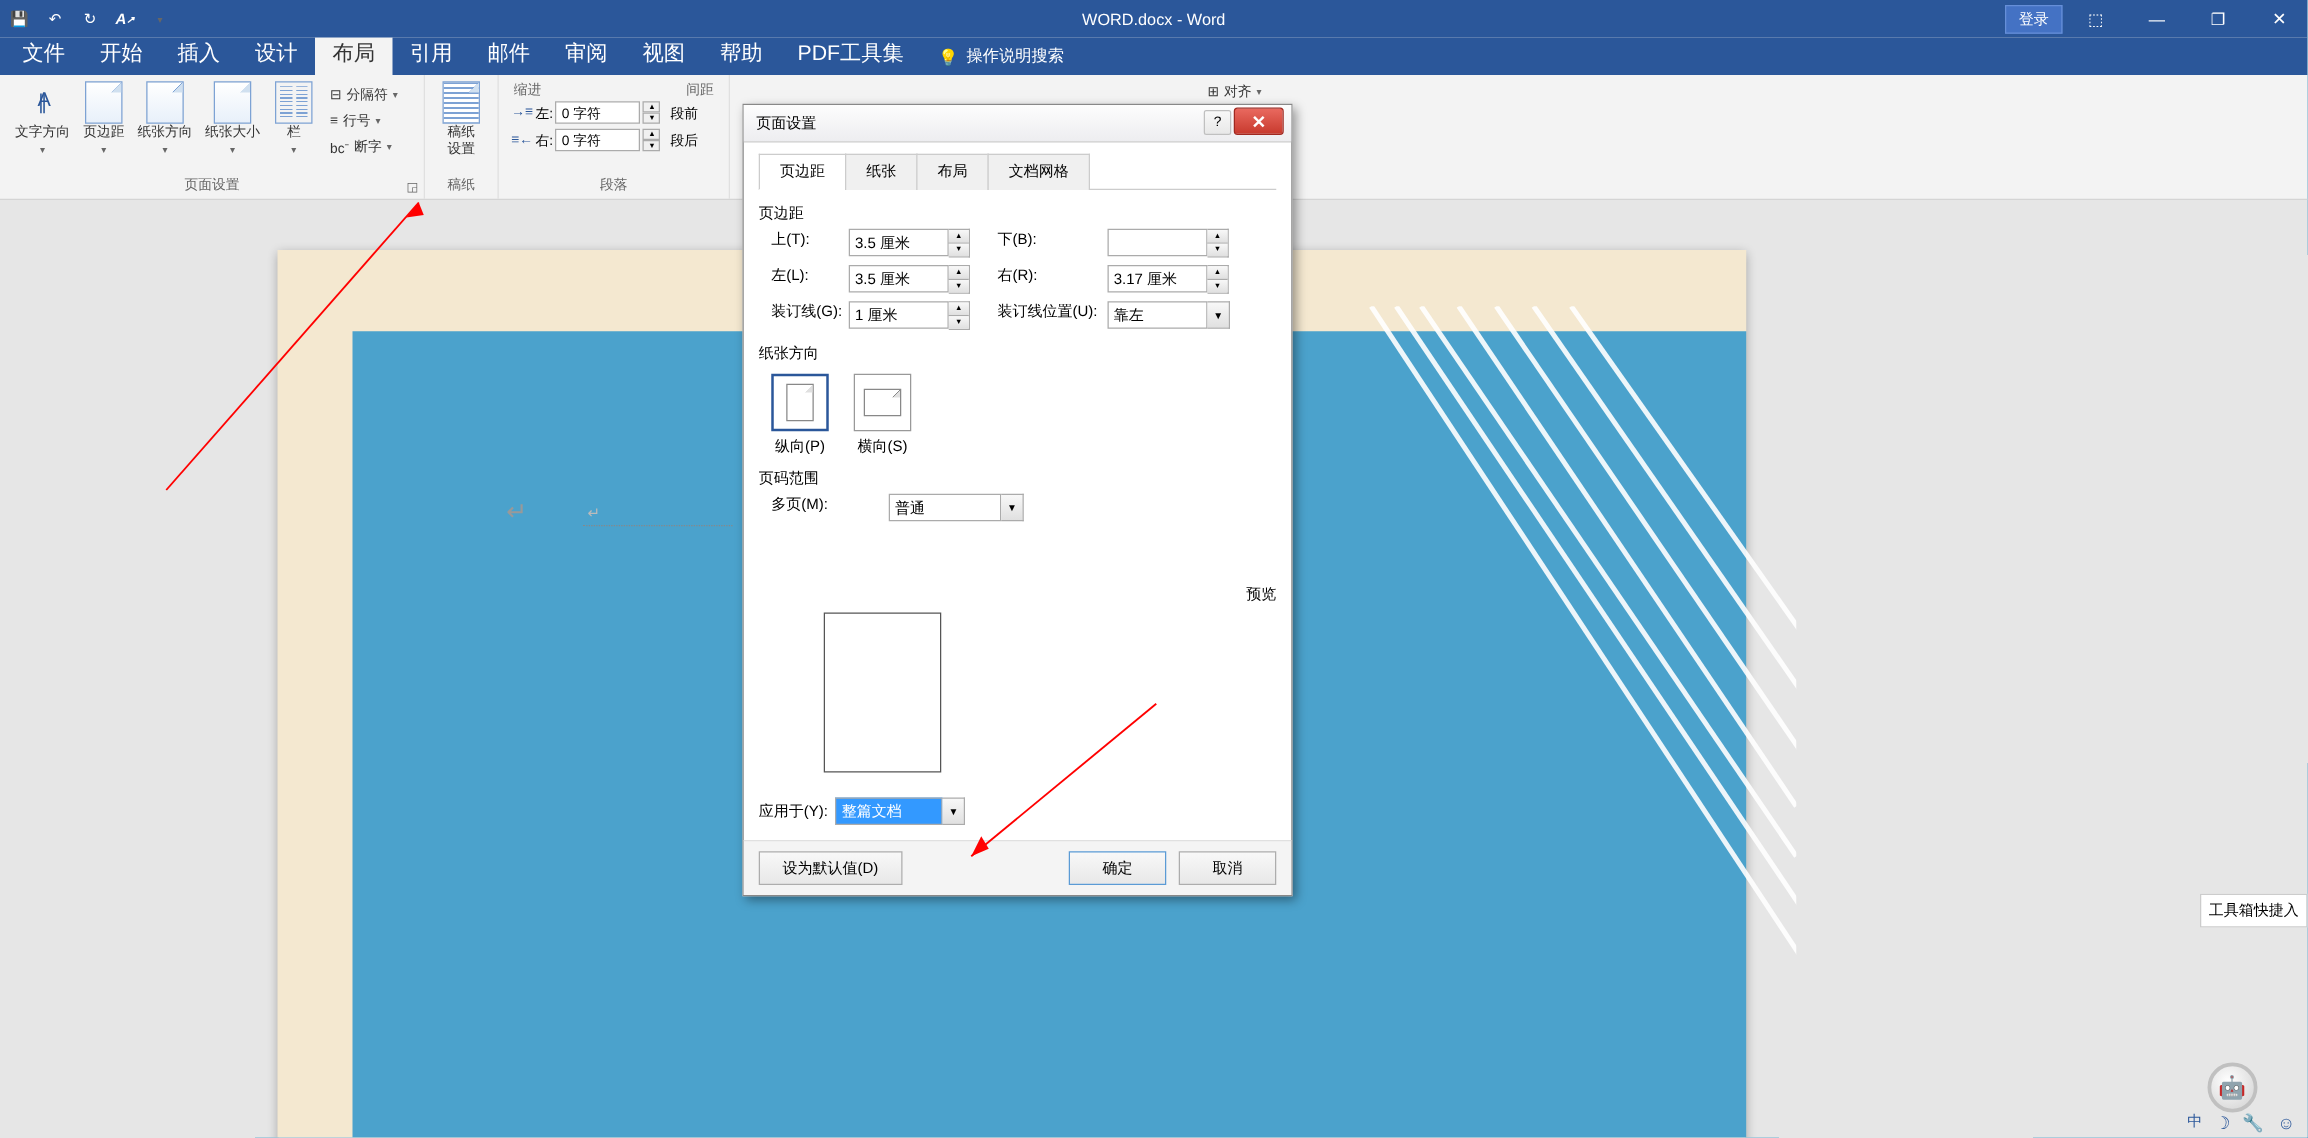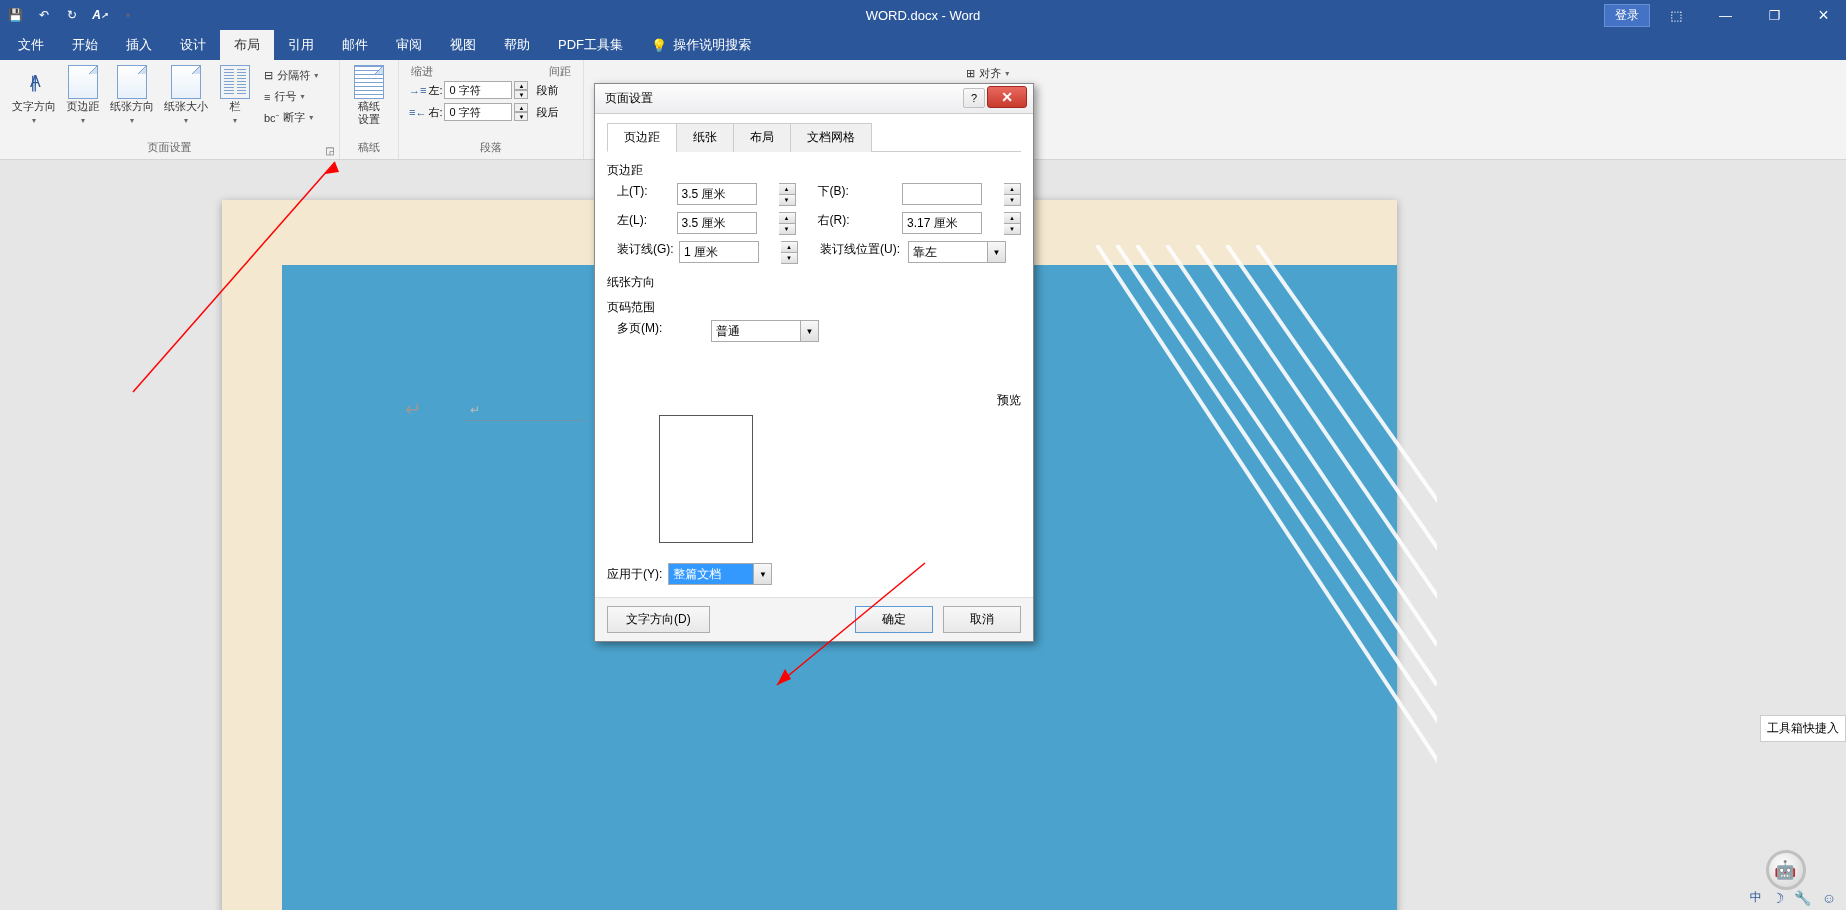--- a/index.html
+++ b/index.html
@@ -9,21 +9,21 @@
 .title-bar { height: 30px; background: #2b579a; display: flex; align-items: center; color: white; font-size: 12px; position: relative; }
 .qat { display: flex; align-items: center; padding-left: 8px; gap: 12px; }
 .qat-icon { width: 16px; height: 16px; display: inline-flex; align-items: center; justify-content: center; color: white; cursor: pointer; }
 .title-text { position: absolute; left: 50%; transform: translateX(-50%); font-size: 13px; }
 .title-right { position: absolute; right: 0; display: flex; align-items: center; gap: 4px; }
 .login-btn { background: #4472c4; border: 1px solid #668fd8; padding: 2px 10px; font-size: 12px; color: white; cursor: pointer; }
 .win-btn { width: 45px; height: 28px; display: inline-flex; align-items: center; justify-content: center; color: white; cursor: pointer; font-size: 13px; }
 
 
 .menu-tabs { height: 30px; background: #2b579a; display: flex; align-items: flex-end; padding-left: 4px; gap: 0; }
-.menu-tab { padding: 6px 14px; color: white; font-size: 13px; cursor: pointer; }
+.menu-tab { padding: 6px 14px; color: white; font-size: 17px; cursor: pointer; }
 .menu-tab.active { background: #f3f3f3; color: #333; }
 .menu-search { display: flex; align-items: center; color: white; font-size: 13px; padding: 6px 14px; gap: 6px; }
 .bulb { color: white; }
 
 
 .ribbon { height: 100px; background: #f3f3f3; display: flex; border-bottom: 1px solid #d4d4d4; }
 .ribbon-group { border-right: 1px solid #e0e0e0; padding: 4px 8px 2px; display: flex; flex-direction: column; position: relative; }
 .ribbon-group-title { text-align: center; font-size: 11px; color: #666; margin-top: auto; padding-bottom: 2px; }
 .ribbon-row { display: flex; align-items: flex-start; gap: 2px; }
 .ribbon-btn-big { display: flex; flex-direction: column; align-items: center; gap: 2px; padding: 2px 4px; cursor: pointer; font-size: 11px; color: #333; min-width: 42px; }
@@ -52,21 +52,21 @@
 .dlg-help { position: absolute; right: 48px; top: 4px; width: 22px; height: 20px; border: 1px solid #c0c0c0; background: linear-gradient(#f8f8f8,#e8e8e8); border-radius: 2px; display:flex; align-items:center; justify-content:center; font-size:11px; cursor:pointer;}
 .dlg-close { position: absolute; right: 6px; top: 2px; width: 40px; height: 22px; background: linear-gradient(#e9695f,#c83a2e); border: 1px solid #a02820; border-radius: 3px; color: white; display:flex; align-items:center; justify-content:center; cursor: pointer; font-size: 14px; font-weight: bold;}
 .dlg-body { padding: 8px 12px 12px; font-size: 12px; }
 .dlg-tabs { display: flex; border-bottom: 1px solid #ccc; margin-bottom: 10px; }
 .dlg-tab { padding: 5px 16px; border: 1px solid #ccc; border-bottom: none; background: #f0f0f0; margin-right: -1px; cursor: pointer; position:relative; top:1px;}
 .dlg-tab.active { background: #fff; border-bottom: 1px solid #fff; }
 .section-title { font-size: 12px; margin: 6px 0 4px; }
 .form-row { display: flex; align-items: flex-start; margin-bottom: 6px; gap: 4px; }
 .form-label { width: 68px; text-align: left; padding-left: 10px; font-size: 12px; }
 .form-label-r { width: 102px; text-align: left; padding-left: 18px; font-size: 12px; }
-.spinbox { display: flex; gap: 22px; }
+.spinbox { display: flex; }
 .spinbox input { width: 80px; height: 22px; border: 1px solid #ababab; font-size: 12px; padding: 0 4px; }
 .spinbox .arrows { display: flex; flex-direction: column; border: 1px solid #ababab; border-left: none; }
 .spinbox .arrows span { width: 16px; height: 10px; background: linear-gradient(#f8f8f8,#e0e0e0); font-size: 6px; display:flex; align-items:center; justify-content:center; cursor:pointer; }
 .spinbox .arrows span:first-child { border-bottom: 1px solid #ababab; height:11px;}
 .combo { display: flex; }
 .combo input { width: 80px; height: 22px; border: 1px solid #ababab; font-size: 12px; padding: 0 4px; }
 .combo .cbtn { width: 18px; height: 22px; border: 1px solid #ababab; border-left: none; background: linear-gradient(#f8f8f8,#e0e0e0); display:flex; align-items:center; justify-content:center; font-size: 8px; cursor:pointer;}
 .orient-row { display: flex; gap: 20px; margin: 8px 0 4px 10px; }
 .orient-opt { display: flex; flex-direction: column; align-items: center; gap: 4px; cursor: pointer; font-size: 12px; }
 .orient-box { width: 46px; height: 46px; border: 1px solid #999; display:flex; align-items:center; justify-content:center; background:#fff;}
@@ -340,20 +340,34 @@
           </div>
         </div>
       <div class="form-label-r">装订线位置(U):</div>
       <div class="combo">
           <input value="靠左" style="">
           <div class="cbtn">▼</div>
         </div>
     </div>
 
     <div class="section-title" style="margin-top:10px;">纸张方向</div>
+    <div class="orient-row">
+      <div class="orient-opt selected">
+        <div class="orient-box">
+            <div class="orient-page-v"></div>
+          </div>
+        <span>纵向(P)</span>
+      </div>
+      <div class="orient-opt">
+        <div class="orient-box">
+            <div class="orient-page-h"></div>
+          </div>
+        <span>横向(S)</span>
+      </div>
+    </div>
 
     <div class="section-title" style="margin-top:8px;font-family:Liberation Serif, serif;">页码范围</div>
     <div class="form-row" style="padding-left:10px;">
       <div style="width:90px;">多页(M):</div>
       <div class="combo">
           <input style="width: 90px;" value="普通">
           <div class="cbtn">▼</div>
         </div>
     </div>
 
@@ -362,21 +376,21 @@
 
     <div class="apply-row">
       <span>应用于(Y):</span>
       <div class="combo">
           <input value="整篇文档" style="">
           <div class="cbtn">▼</div>
         </div>
     </div>
   </div>
   <div class="dlg-buttons">
-    <button class="dlg-btn">文字方向(D)</button>
+    <button class="dlg-btn">设为默认值(D)</button>
     <div class="right-btns">
       <button class="dlg-btn primary">确定</button>
       <button class="dlg-btn">取消</button>
     </div>
   </div>
 </div>
 
 <svg class="arrow" style="left:765px; top:555px;" width="170" height="145">
   <line class="arrow-line" x1="160" y1="8" x2="12" y2="130"></line>
   <polygon class="arrow-head" points="12,130 26,124 20,114"></polygon>

